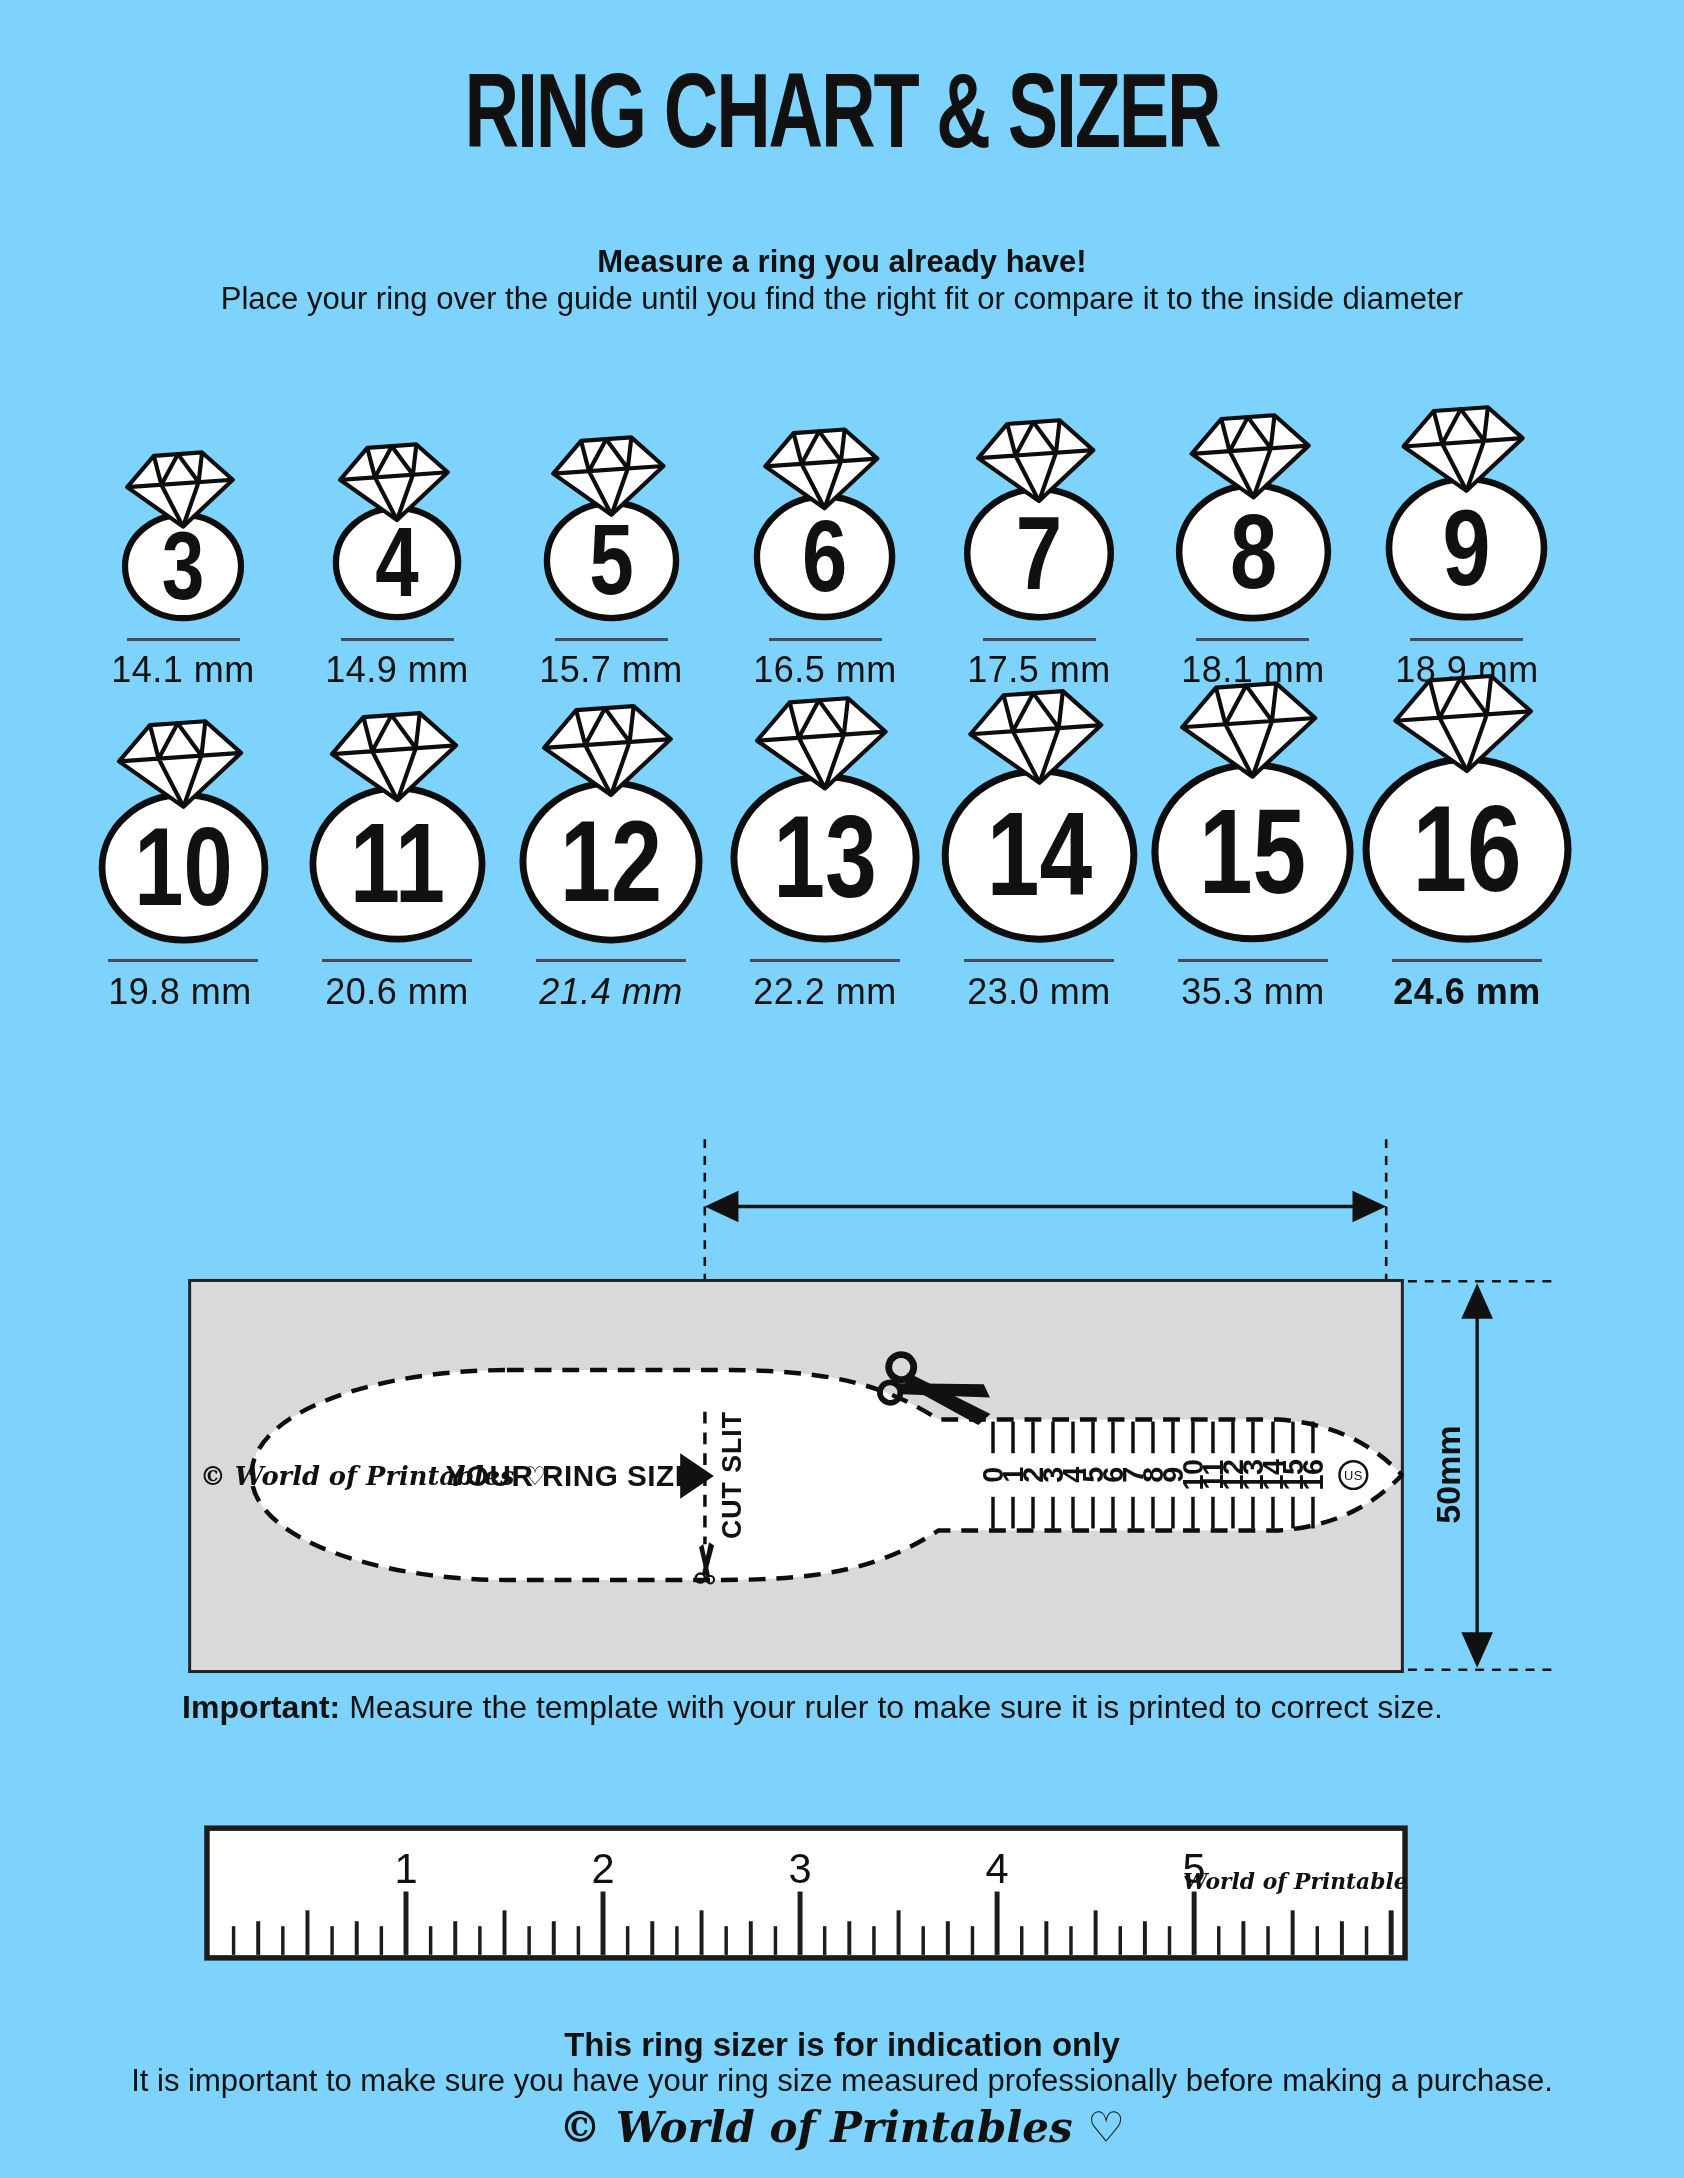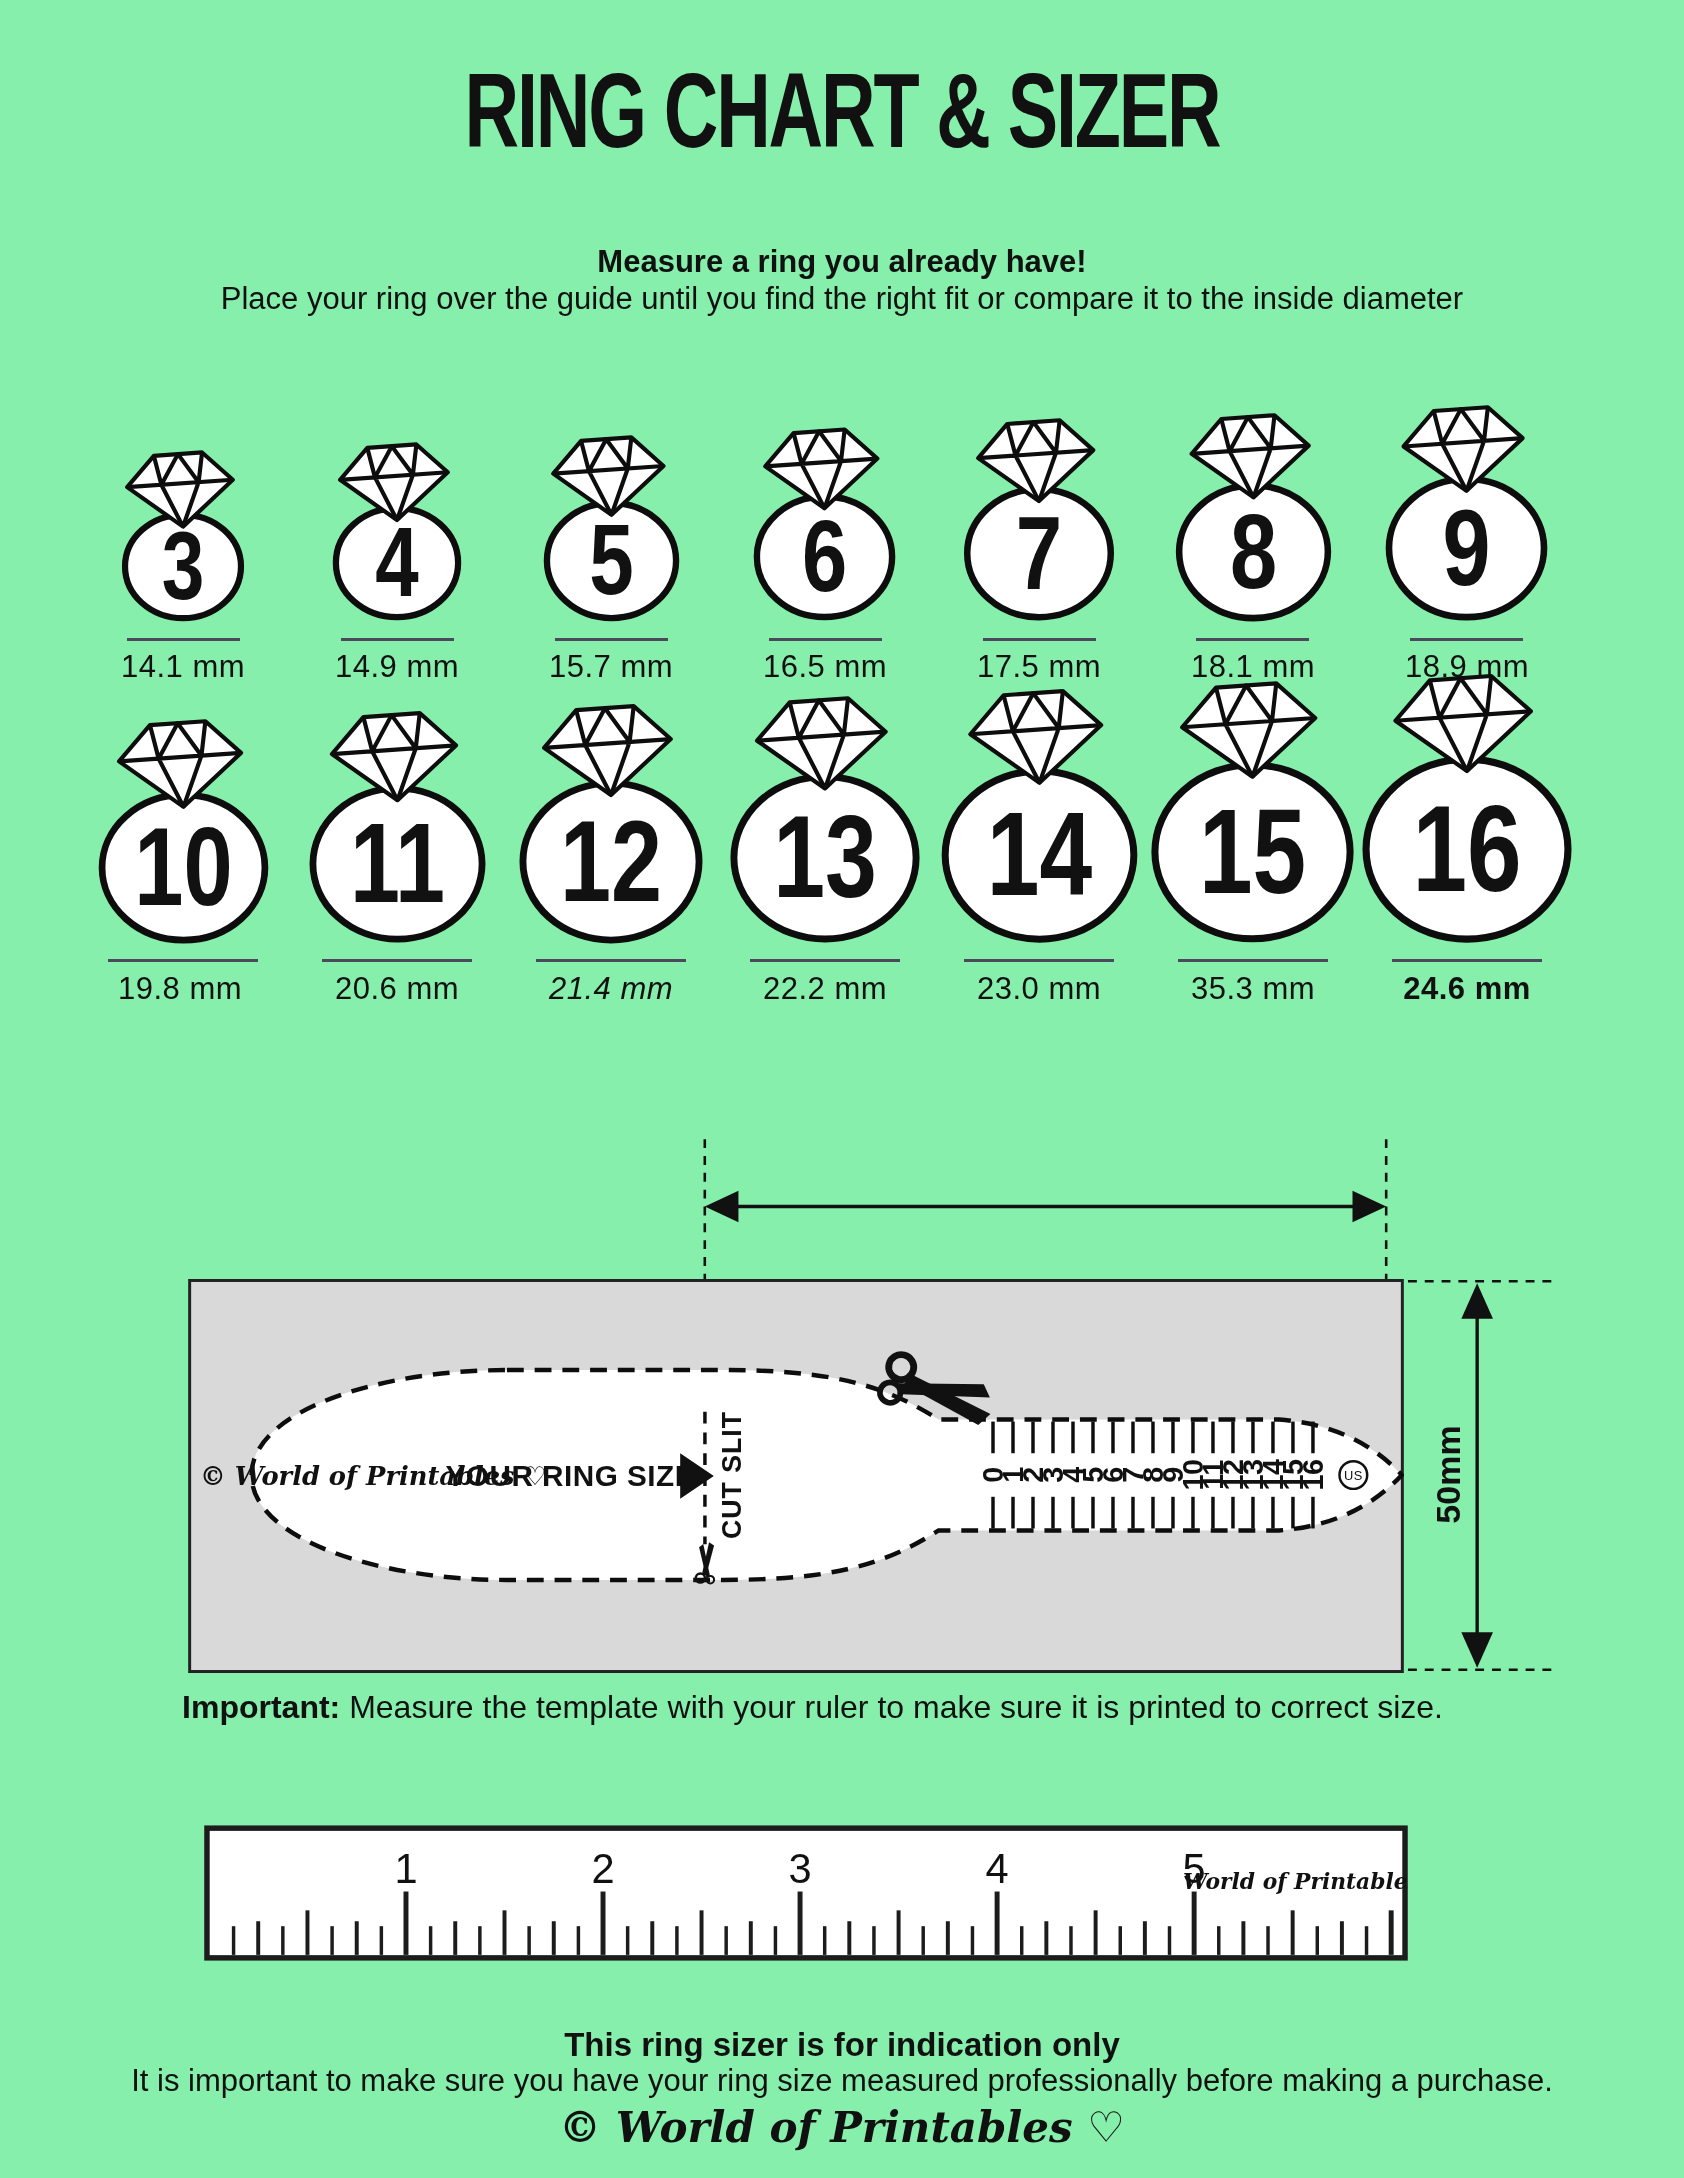--- a/index.html
+++ b/index.html
@@ -1,27 +1,27 @@
 <!DOCTYPE html>
 <html><head>
 <meta charset="utf-8">
 <style>
   html,body{margin:0;padding:0;background:#fff;}
-  #page{position:relative;width:1684px;height:2178px;background:#86efac;overflow:hidden;
+  #page{position:relative;width:1684px;height:2178px;background:#7dd3fc;overflow:hidden;
         font-family:"Liberation Sans",sans-serif;color:#111;}
   .abs{position:absolute;}
   
   #title{left:0;top:51px;width:1684px;text-align:center;font-size:105px;font-weight:bold;
          letter-spacing:-3px;transform:scaleX(0.72);white-space:nowrap;}
   
   #intro-head{left:0;top:244px;width:1684px;text-align:center;font-size:31px;font-weight:bold;}
   #intro-sub{left:0;top:281px;width:1684px;text-align:center;font-size:31px;}
   
   .ring-underline{position:absolute;height:3px;background:#4a4a5c;}
-  .ring-mm{position:absolute;width:238px;text-align:center;font-size:31px;letter-spacing:0.5px;}
+  .ring-mm{position:absolute;width:238px;text-align:center;font-size:36px;letter-spacing:0.5px;}
   .ring-svg{position:absolute;}
   
   #dim-inches-label{left:877px;top:1288px;width:337px;text-align:left;font-size:34px;font-weight:normal;}
   #dim-mm-label{left:1384px;top:1455px;width:129px;text-align:center;font-size:34px;font-weight:bold;
                 transform:rotate(-90deg);}
   
   #important-line{left:149px;top:1689px;width:1327px;text-align:center;font-size:32px;}
   
   #footer-head{left:0;top:2026px;width:1684px;text-align:center;font-size:33px;font-weight:bold;}
   #footer-text{left:0;top:2063px;width:1684px;text-align:center;font-size:31px;}

